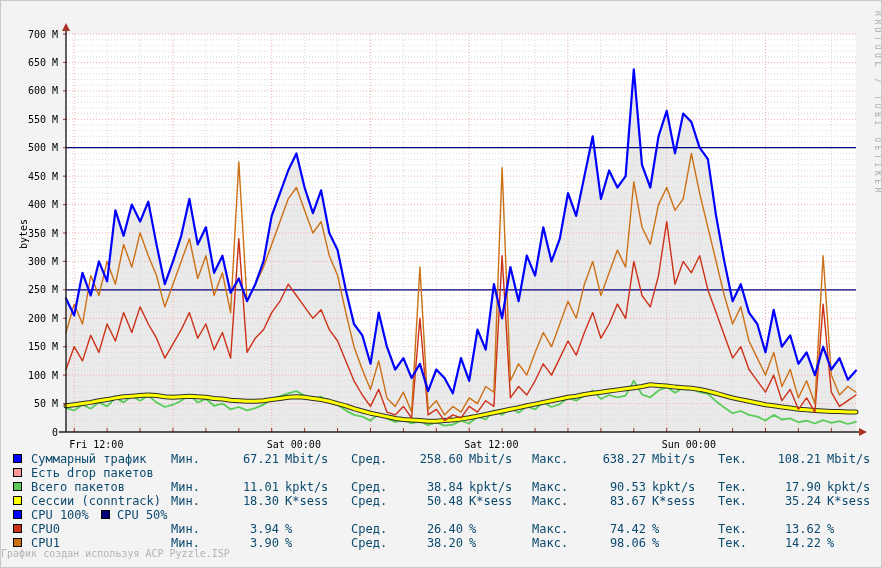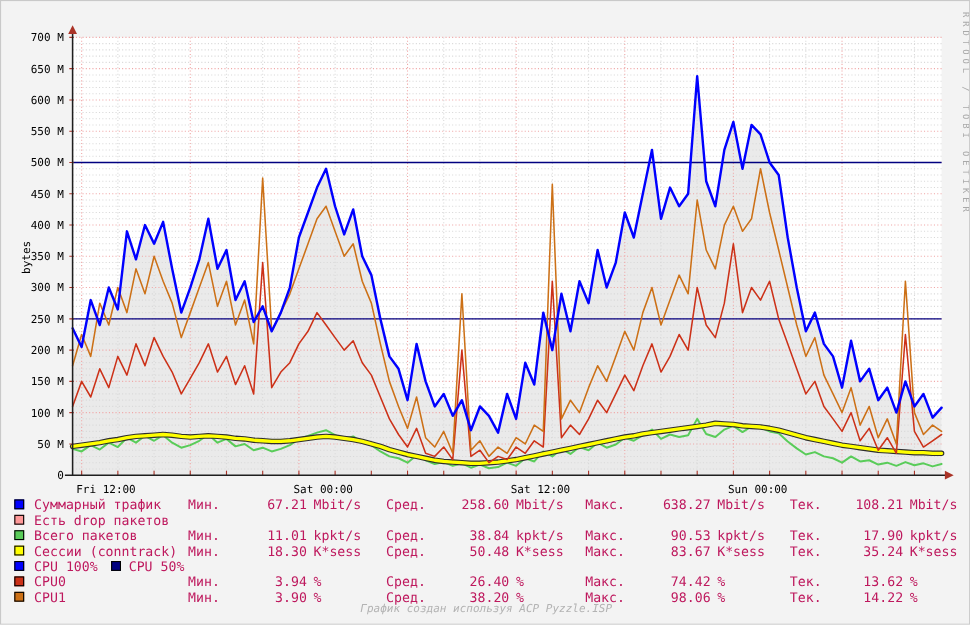--- a/index.html
+++ b/index.html
@@ -11,25 +11,25 @@
     overflow:hidden;
   }
   #graph-title{
     position:absolute;top:6px;left:40px;right:0;height:16px;
     text-align:center;font-size:13px;color:#111;white-space:pre;
   }
   #chart-svg{position:absolute;left:0;top:0;}
   svg text{font-family:"DejaVu Sans Mono","Liberation Mono",monospace;fill:#000;}
   #legend{
     position:absolute;left:0;top:452px;width:882px;height:96px;
-    font-size:12px;color:#be185d;line-height:13px;white-space:pre;
+    font-size:12px;color:#0c4a6e;line-height:13px;white-space:pre;
   }
   #footer-credit{
     position:absolute;left:0;top:547px;width:882px;height:14px;
-    text-align:center;font-size:10px;color:#b3b3b3;font-style:italic;
+    text-align:left;font-size:10px;color:#b3b3b3;
   }
 </style>
 </head>
 <body>
 
 <div id="rrd-graph">
 
   <svg id="chart-svg" width="882" height="568" viewBox="0 0 882 568">
     <text x="26" y="233" transform="rotate(-90,26,233)" text-anchor="middle" font-size="10">bytes</text>
     <text x="874" y="10" transform="rotate(90,874,10)" font-size="8" letter-spacing="3.6" fill="#a9a9a9" style="fill:#a9a9a9">RRDTOOL / TOBI OETIKER</text>

